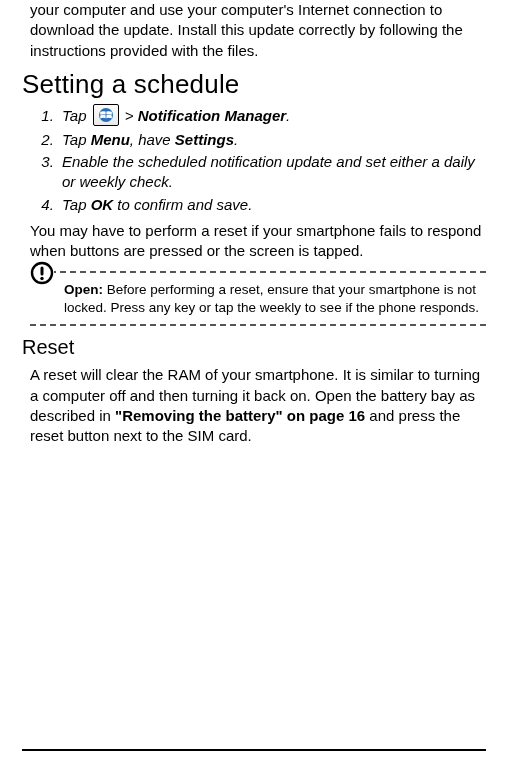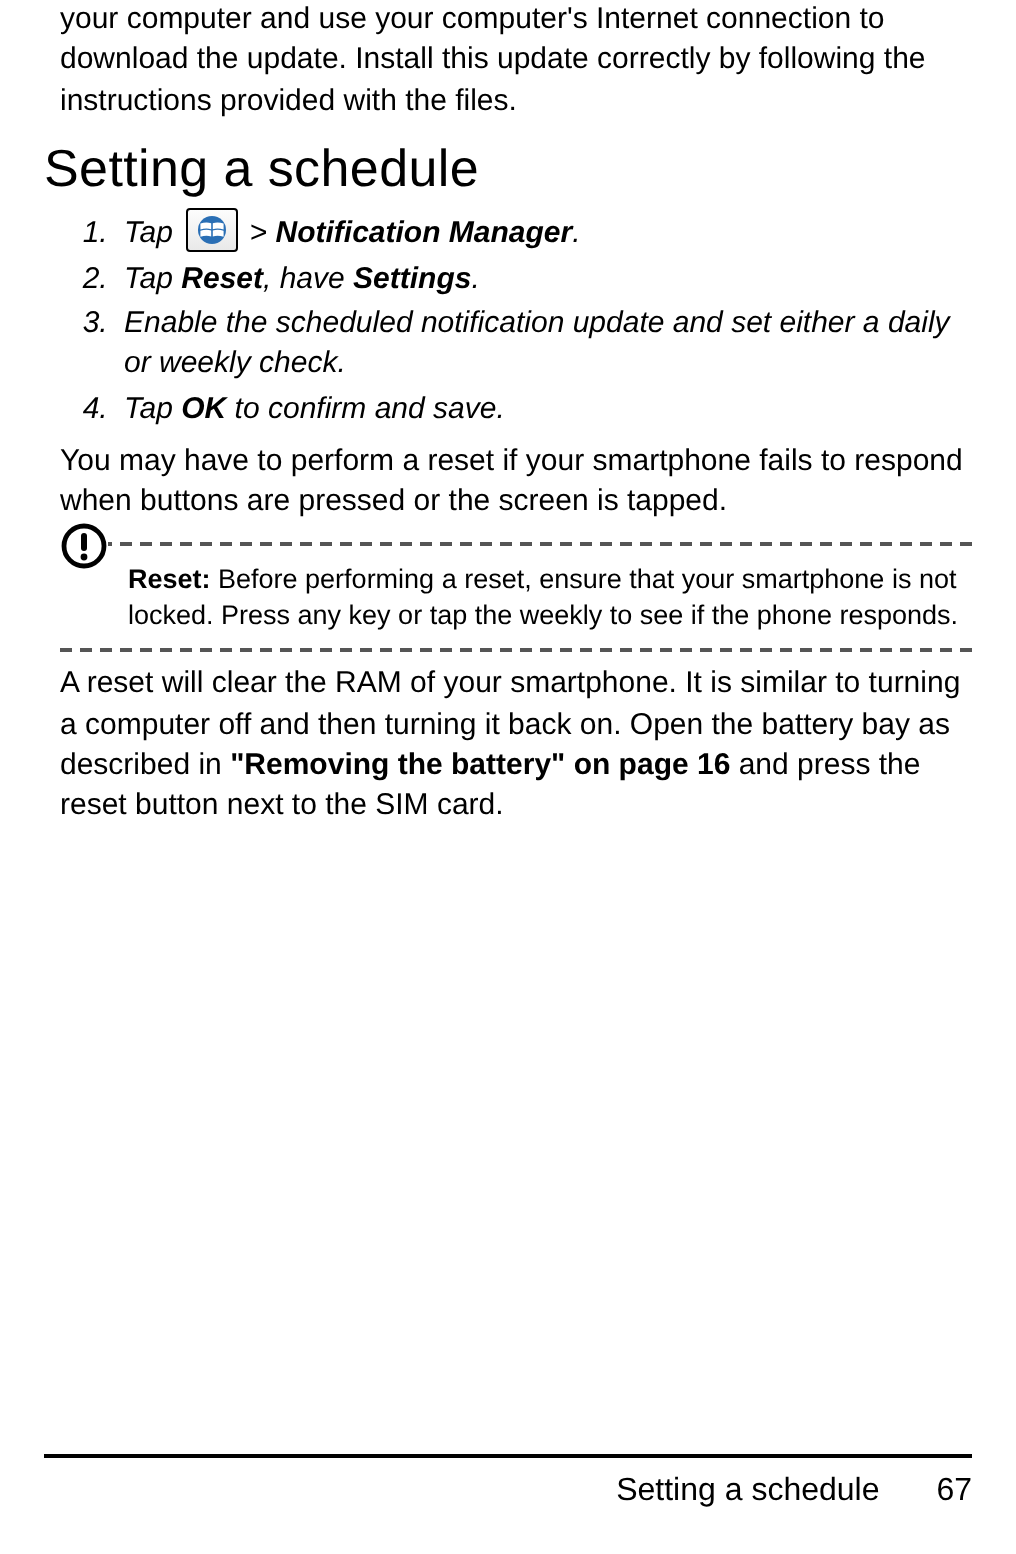--- a/index.html
+++ b/index.html
@@ -111,48 +111,45 @@
             <circle cx="9" cy="8" r="7" fill="#2a6fb5"></circle>
             <g fill="#fff">
               <path d="M3.2 4.8 Q6 3.8 8.6 4.6 L8.6 7.6 Q6 6.8 3.2 7.8 Z"></path>
               <path d="M9.4 4.6 Q12 3.8 14.8 4.8 L14.8 7.8 Q12 6.8 9.4 7.6 Z"></path>
               <path d="M3.2 8.4 Q6 7.4 8.6 8.2 L8.6 11.2 Q6 10.4 3.2 11.4 Z"></path>
               <path d="M9.4 8.2 Q12 7.4 14.8 8.4 L14.8 11.4 Q12 10.4 9.4 11.2 Z"></path>
             </g>
           </svg></span><span> &gt; </span><span class="bold">Notification Manager</span><span>.</span>
   </li>
   <li>
-    <span>Tap </span><span class="bold">Reset</span><span>, have </span><span class="bold">Settings</span><span>.</span>
+    <span>Tap </span><span class="bold">Menu</span><span>, have </span><span class="bold">Settings</span><span>.</span>
   </li>
   <li>Enable the scheduled notification update and set either a daily or weekly check.</li>
   <li>
     <span>Tap </span><span class="bold">OK</span><span> to confirm and save.</span>
   </li>
 </ol>
 
 
 <p class="body-text">You may have to perform a reset if your smartphone fails to respond when buttons are pressed or the screen is tapped.</p>
 
 <div class="note-block">
   <span class="note-icon">
     <svg width="24" height="24" viewBox="0 0 24 24">
       <circle cx="12" cy="12" r="10" fill="none" stroke="#000" stroke-width="2.4"></circle>
       <rect x="10.5" y="5.5" width="3" height="9" rx="1.5" fill="#000"></rect>
       <circle cx="12" cy="17.5" r="1.7" fill="#000"></circle>
     </svg>
   </span>
-  <span class="bold">Reset:</span><span> Before performing a reset, ensure that your smartphone is not locked. Press any key or tap the weekly to see if the phone responds.</span>
+  <span class="bold">Open:</span><span> Before performing a reset, ensure that your smartphone is not locked. Press any key or tap the weekly to see if the phone responds.</span>
 </div>
 
+<div class="h2">Reset</div>
 
 <p class="body-text">
   <span>A reset will clear the RAM of your smartphone. It is similar to turning a computer off and then turning it back on. Open the battery bay as described in </span><span class="bold">"Removing the battery" on page 16</span><span> and press the reset button next to the SIM card.</span>
 </p>
 
 <div class="footer">
   <div class="footer-line"></div>
-  <div class="footer-text">
-    <span>Setting a schedule</span>
-    <span class="pn">67</span>
-  </div>
 </div>
 
 </div>
 
 </body></html>

